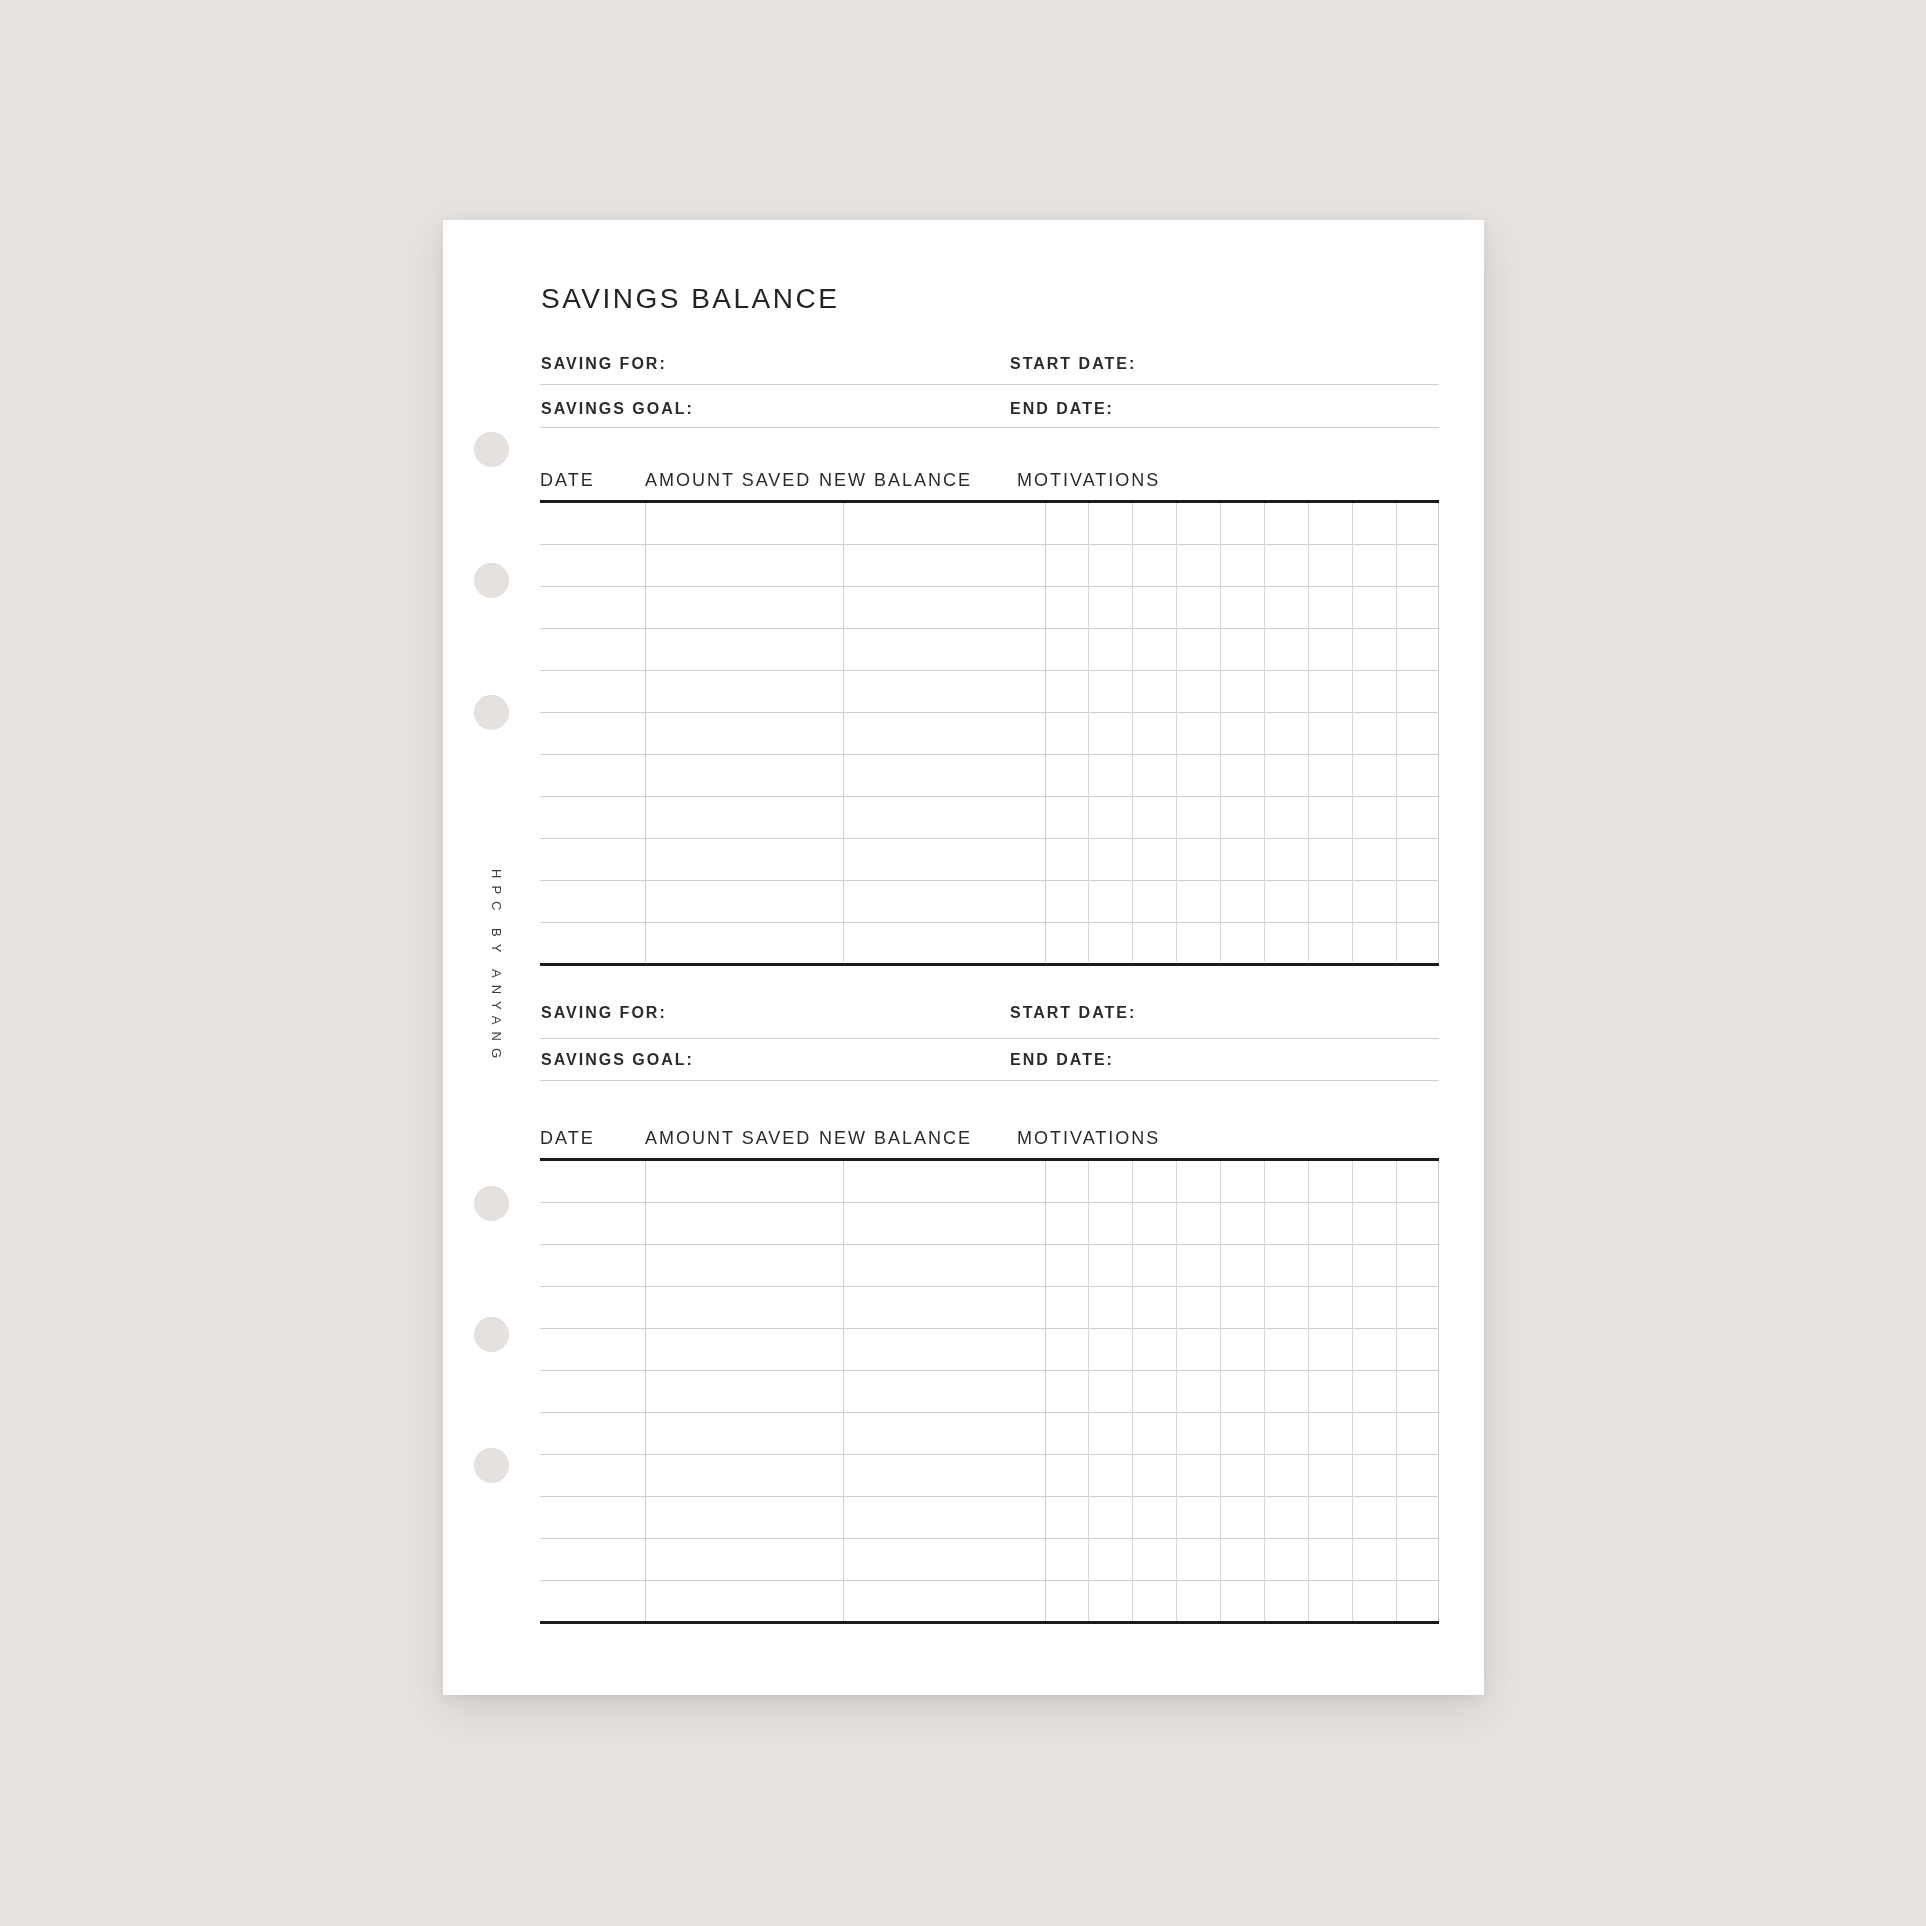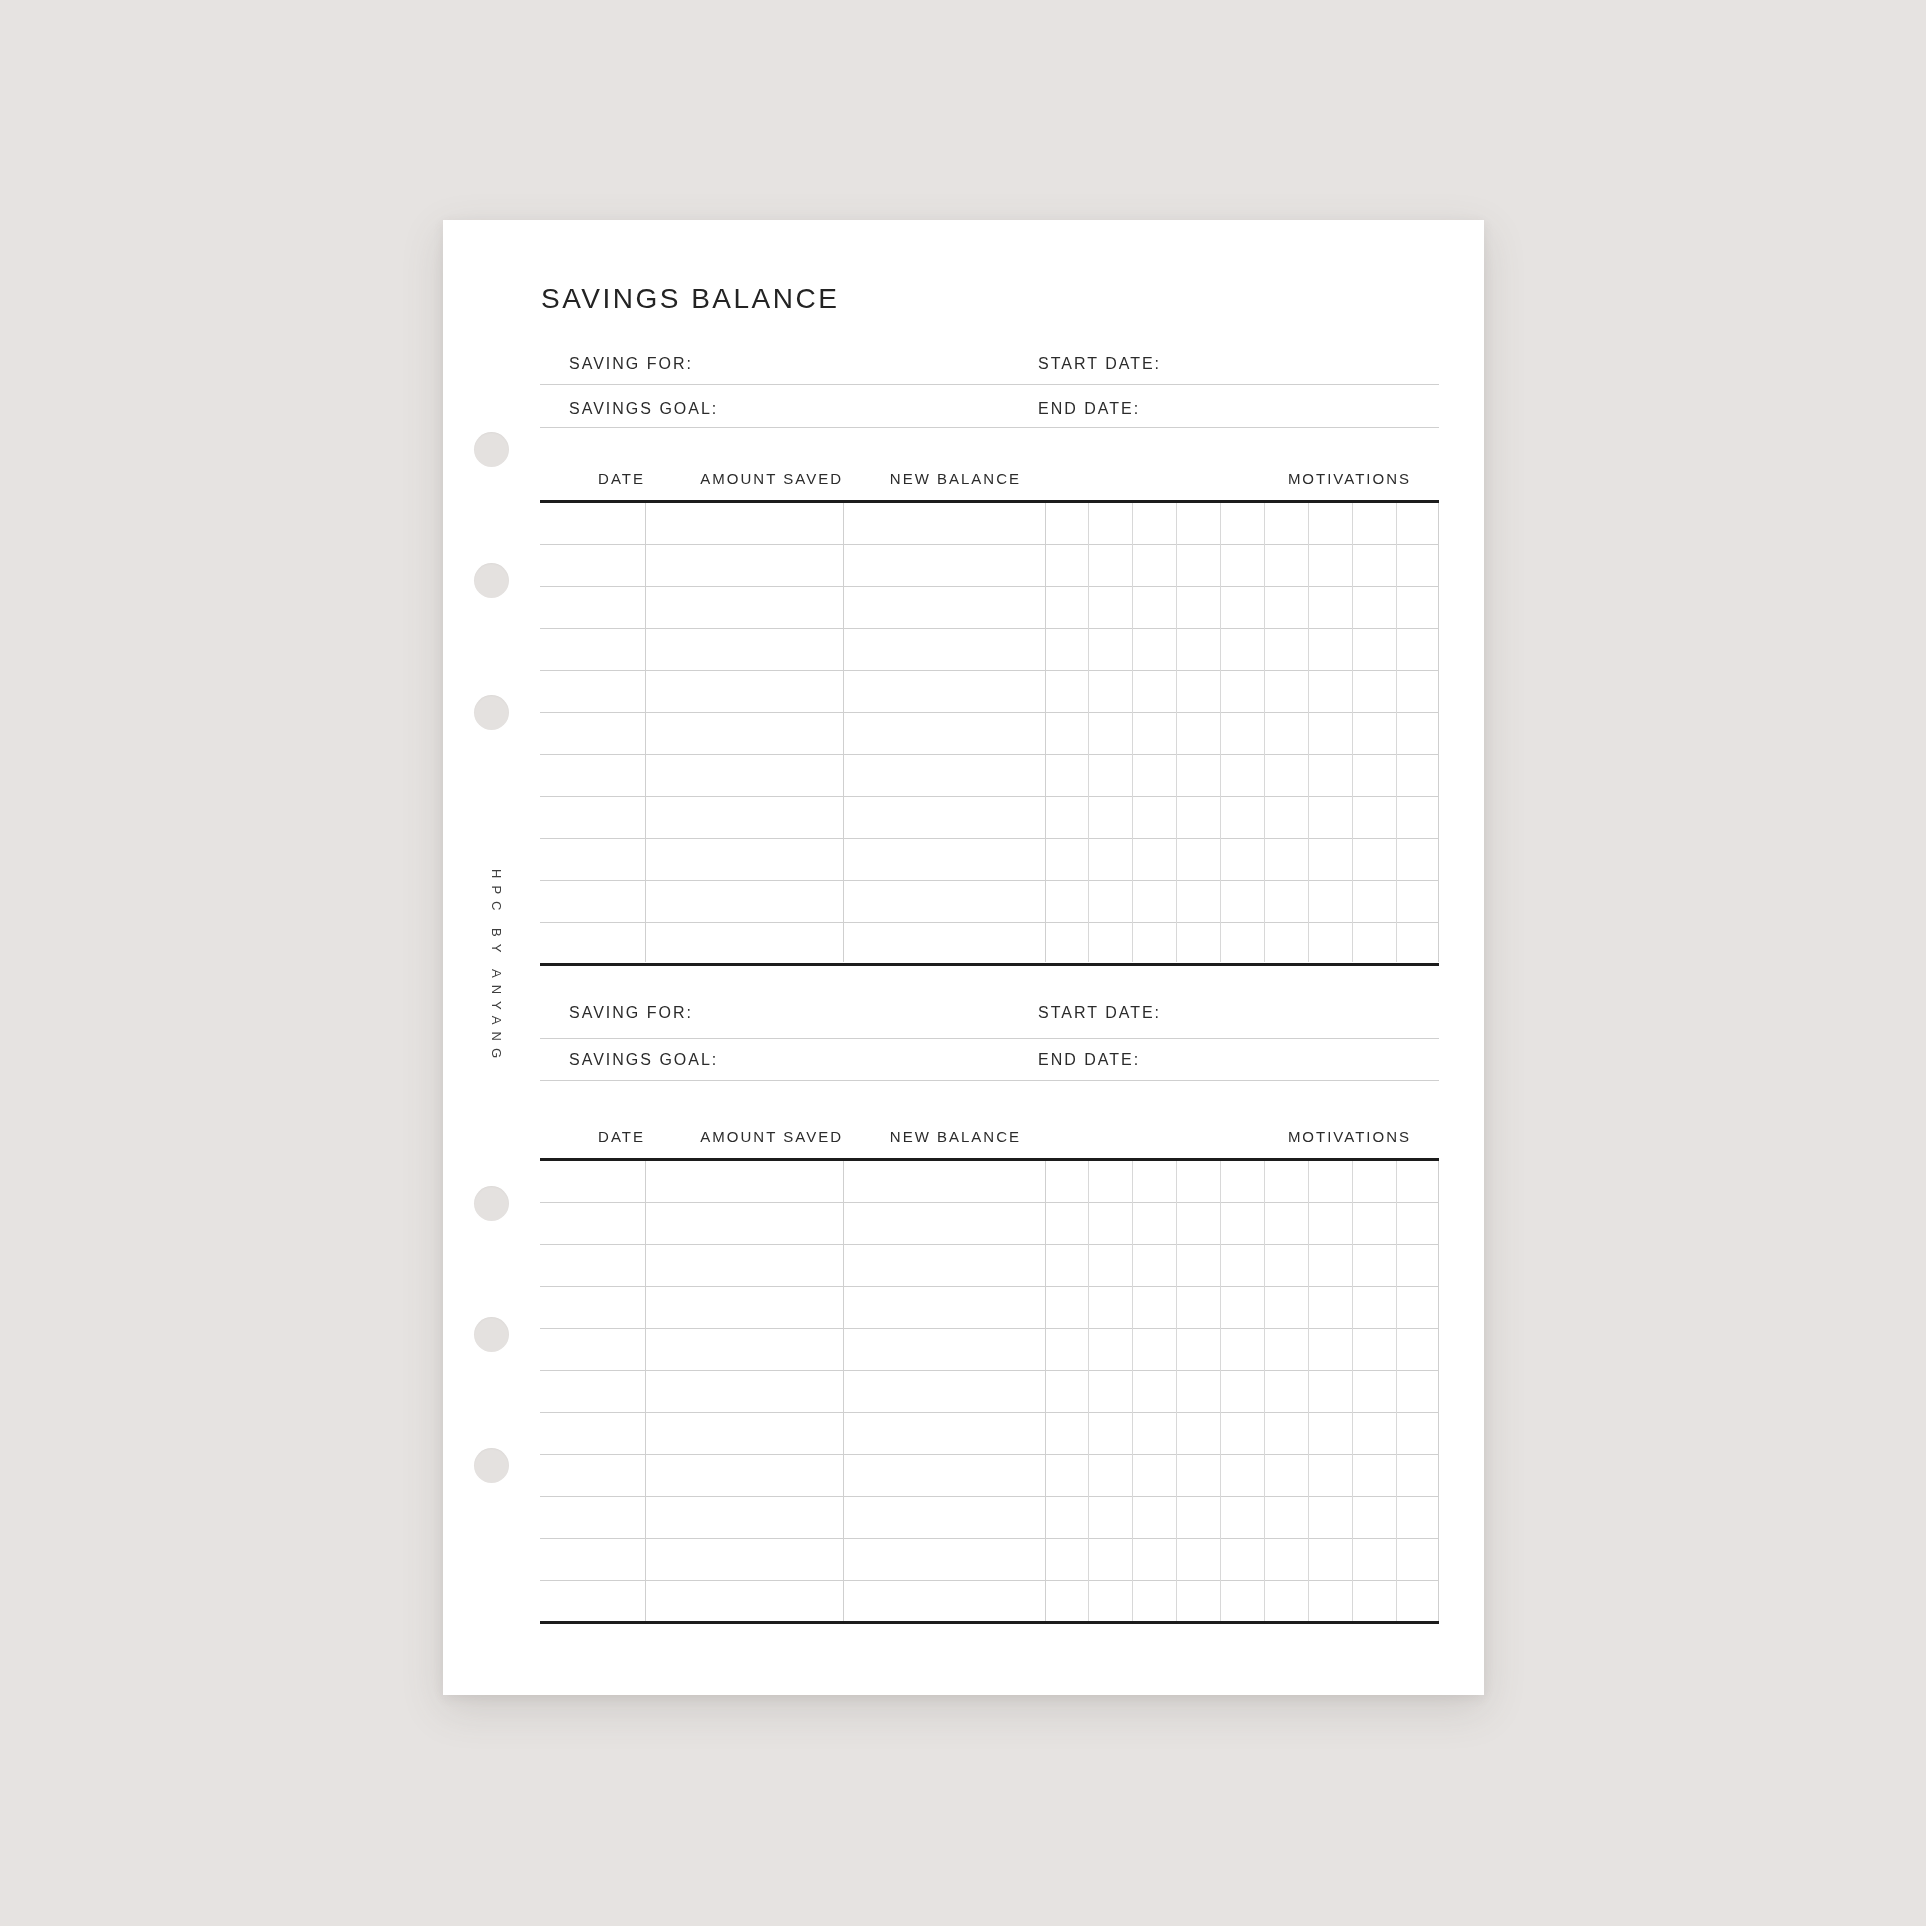--- a/index.html
+++ b/index.html
@@ -38,21 +38,21 @@
 
   .title{
     position:absolute;left:98px;top:65px;
     font-size:28px;letter-spacing:2.5px;font-weight:500;color:#232323;
     line-height:1;white-space:nowrap;
   }
 
   .form-label{
     position:absolute;
     font-size:16px;letter-spacing:2px;color:#2b2b2b;line-height:1.2;
-    white-space:nowrap;font-weight:400;margin-left:28px;
+    white-space:nowrap;font-weight:700;
   }
   .lbl-left{left:98px;}
   .lbl-right{left:567px;}
 
   .rule{
     position:absolute;left:97px;width:899px;height:1px;background:#cfcfcf;
   }
 
   
   .s1-row-a{top:134px}
@@ -62,22 +62,22 @@
 
   
   .s2-row-a{top:783px}
   .s2-rule-a{top:818px}
   .s2-row-b{top:830px}
   .s2-rule-b{top:860px}
 
   
   .col-head{
     position:absolute;
-    font-size:15px;letter-spacing:2px;color:#2b2b2b;line-height:1.2;
-    text-align:right;white-space:nowrap;font-weight:400;
+    font-size:18px;letter-spacing:2px;color:#2b2b2b;line-height:1.2;
+    text-align:left;white-space:nowrap;font-weight:400;
   }
   .ch-date{left:97px;width:105px;}
   .ch-amount{left:202px;width:198px;}
   .ch-balance{left:376px;width:202px;}
   .ch-motiv{left:574px;width:394px;}
   .s1-head{top:250px}
   .s2-head{top:908px}
 
   .thick{
     position:absolute;left:97px;width:899px;height:3px;background:#1c1c1c;

